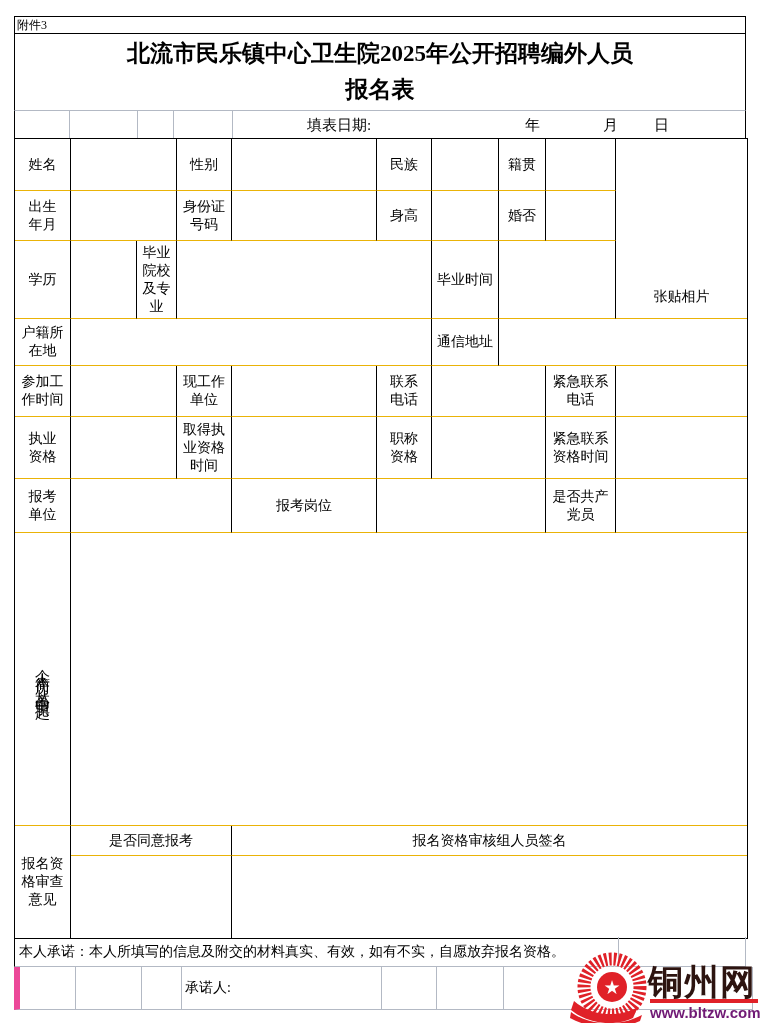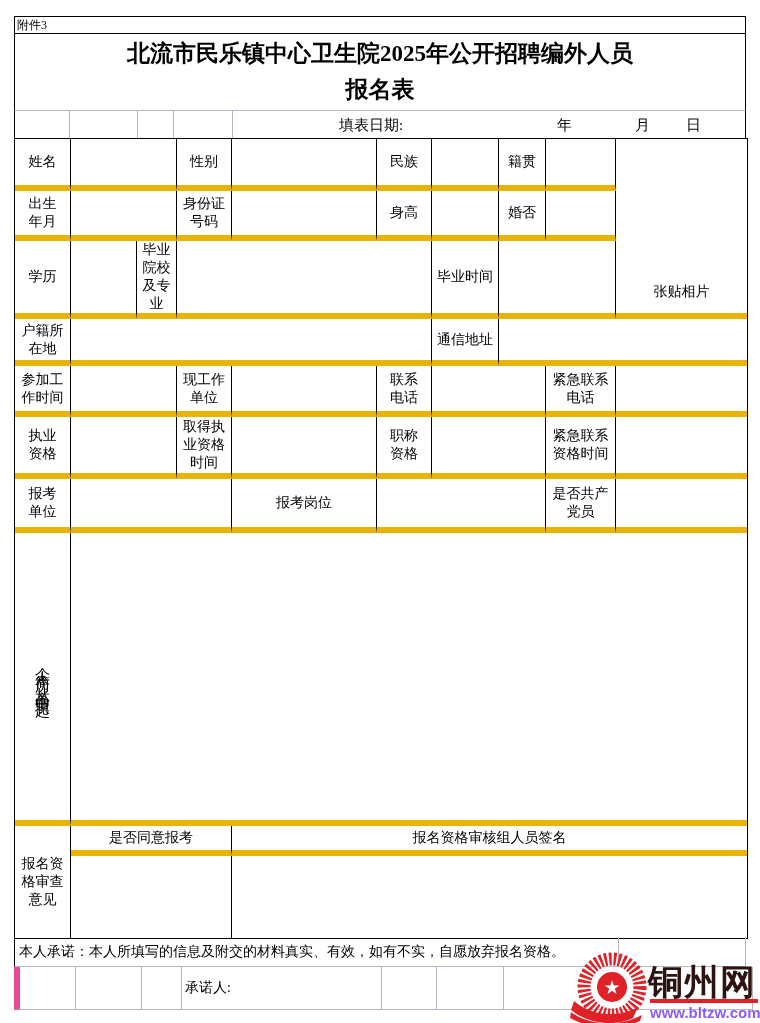--- a/index.html
+++ b/index.html
@@ -11,28 +11,28 @@
             font-size:12px;line-height:16px;padding-left:2px;}
   
   .titlebox{position:absolute;left:14px;top:33px;width:732px;height:77px;box-sizing:border-box;
             border-top:1px solid #000;border-left:1px solid #000;border-right:1px solid #000;
             display:flex;flex-direction:column;justify-content:center;align-items:center;
             font-size:23px;font-weight:bold;line-height:36px;text-align:center;}
   
   .daterow{position:absolute;left:14px;top:110px;width:732px;height:28px;box-sizing:border-box;
            border-top:1px solid #b3b9c4;border-left:1px solid #000;border-right:1px solid #000;
            font-size:15px;}
-  .daterow span{position:absolute;top:5px;margin-left:32px;}
+  .daterow span{position:absolute;top:5px;}
   .gv{position:absolute;top:0;width:1px;height:100%;background:#b3b9c4;}
   
   .tbl{position:absolute;left:14px;top:138px;width:732px;height:799px;display:grid;
        grid-template-columns:56px 66px 40px 55px 145px 55px 67px 47px 70px 131px;
        grid-template-rows:52px 50px 78px 47px 51px 62px 54px 293px 30px 82px;
        border:1px solid #000;}
-  .c{border-right:1px solid #000;border-bottom:6px solid #eab308;display:flex;
+  .c{border-right:1px solid #000;border-bottom:1px solid #eab308;display:flex;
      align-items:center;justify-content:center;text-align:center;font-size:14px;
      line-height:18px;white-space:pre-line;position:relative;box-sizing:border-box;}
   .nr{border-right:none;text-align:right;}
   .nb{border-bottom:none;}
   .photo{flex-direction:column;justify-content:flex-end;padding-bottom:12px;}
   .vert{writing-mode:vertical-rl;text-orientation:upright;letter-spacing:4px;font-size:15px;}
   
   .promise{position:absolute;left:14px;top:937px;width:732px;height:30px;box-sizing:border-box;
            border-left:1px solid #000;border-right:1px solid #b3b9c4;border-bottom:1px solid #b3b9c4;
            font-size:14px;line-height:29px;padding-left:4px;}
@@ -44,21 +44,21 @@
            box-sizing:content-box;}
   .gc{border-right:1px solid #b3b9c4;display:flex;align-items:center;font-size:14px;box-sizing:border-box;}
   .gc:last-child{border-right:none;}
   .signer{padding-left:3px;}
   
   .logo{position:absolute;left:570px;top:945px;width:190px;height:78px;}
   .seal{position:absolute;left:0;top:2px;}
   .brand{position:absolute;left:78px;top:14px;font-size:35px;font-weight:bold;letter-spacing:1px;
          color:#2d1410;font-family:"Liberation Sans","DejaVu Sans",sans-serif;}
   .bar{position:absolute;left:80px;top:54px;width:108px;height:4px;background:#e02128;}
-  .url{position:absolute;left:80px;top:59px;font-size:15px;font-weight:bold;color:#8b5cf6;
+  .url{position:absolute;left:80px;top:59px;font-size:15px;font-weight:bold;color:#701a75;
        font-family:"Liberation Sans","DejaVu Sans",sans-serif;}
 </style>
 </head>
 <body>
 
 <div class="page">
 
   <div class="topstrip">
     <span>附件3</span>
   </div>

